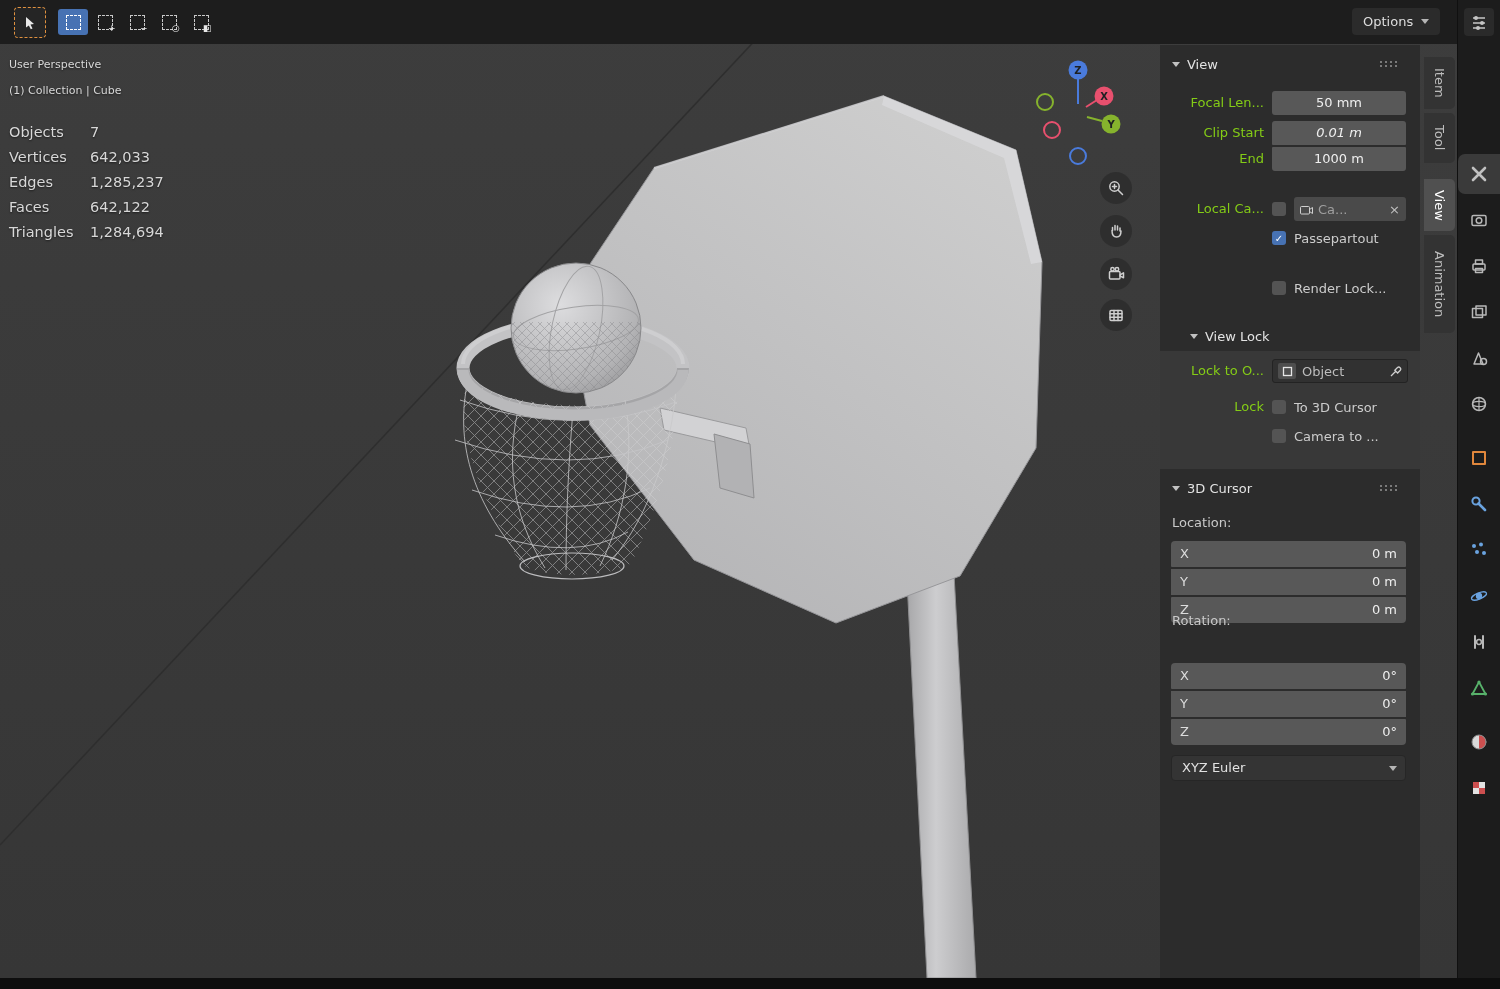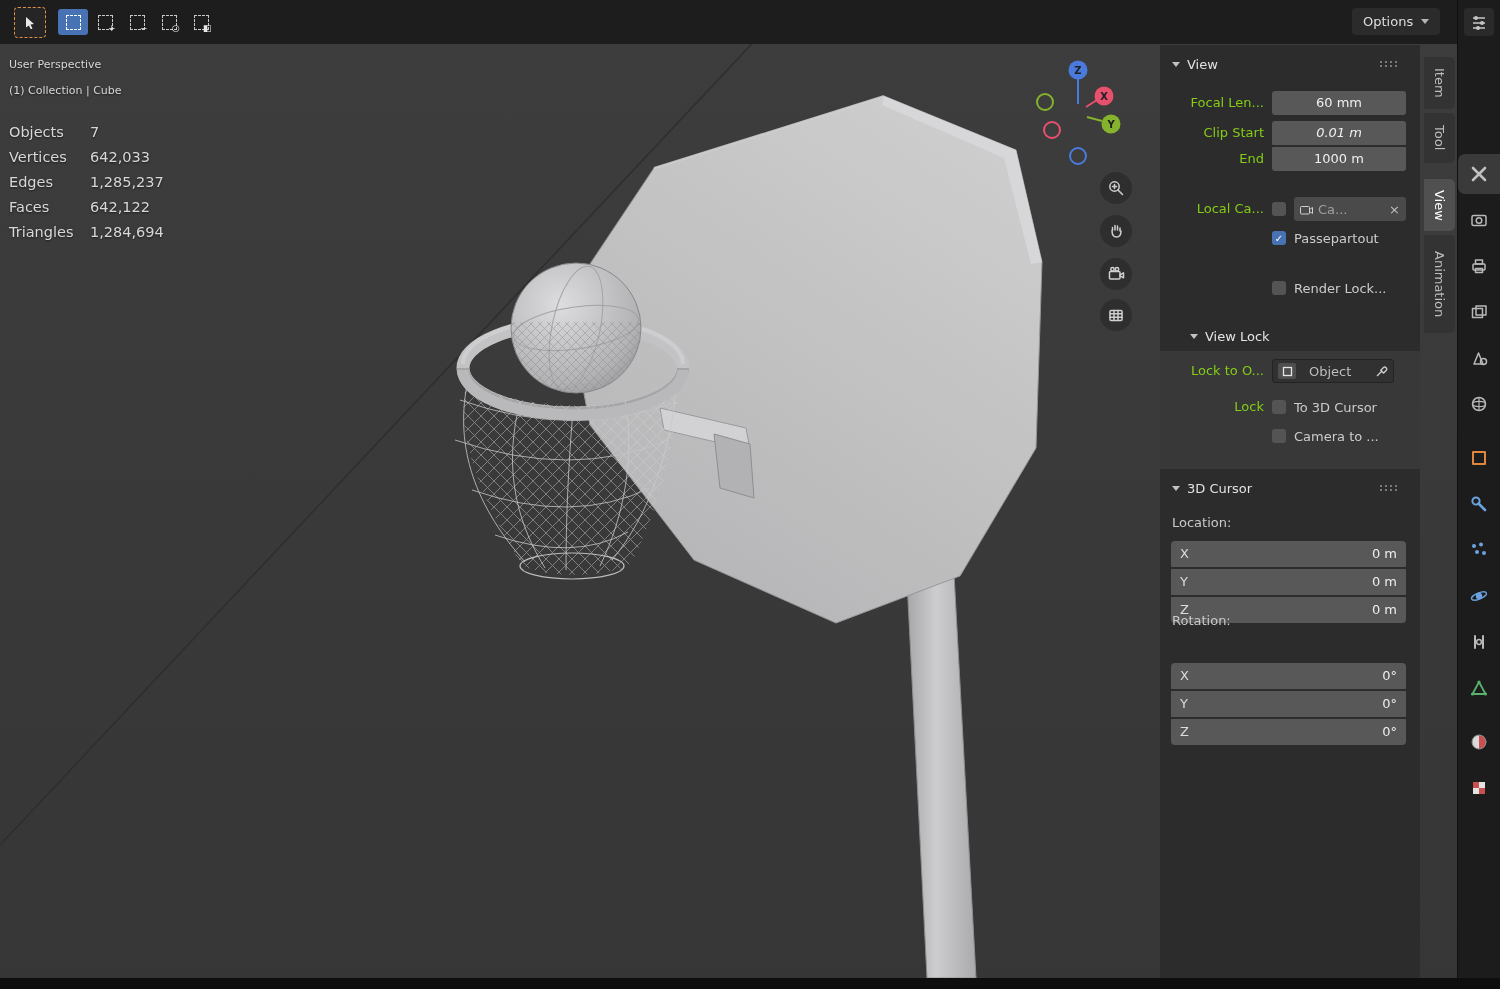--- a/index.html
+++ b/index.html
@@ -46,22 +46,22 @@
   .fld{position:absolute;left:112px;width:134px;height:24px;background:#585858;border-radius:3px;
        color:#efefef;line-height:24px;text-align:center;}
   .stack-top{border-radius:3px 3px 1px 1px;font-style:italic;}
   .stack-bot{border-radius:1px 1px 3px 3px;}
   .cb{position:absolute;width:14px;height:14px;border-radius:3px;background:#545454;
        display:flex;align-items:center;justify-content:center;font-size:10px;color:#fff;}
   .cb.checked{background:#4772b3;}
   .cblabel{position:absolute;color:#cccccc;line-height:20px;}
   .chipfld{position:absolute;height:24px;background:#4a4a4a;border-radius:3px;display:flex;align-items:center;
        padding:0 6px;gap:5px;color:#9f9f9f;}
-  .darkfld{position:absolute;left:112px;width:122px;height:24px;background:#313131;border:1px solid #232323;
-       box-sizing:border-box;border-radius:3px;display:flex;align-items:center;padding:0 5px;gap:13px;color:#bdbdbd;}
+  .darkfld{position:absolute;left:112px;width:136px;height:24px;background:#313131;border:1px solid #232323;
+       box-sizing:border-box;border-radius:3px;display:flex;align-items:center;padding:0 5px;gap:6px;color:#bdbdbd;}
   .chip{width:18px;height:16px;background:#4e4e4e;border-radius:2px;display:flex;align-items:center;justify-content:center;}
   .slider{position:absolute;left:11px;width:235px;height:26px;background:#585858;color:#eeeeee;line-height:26px;}
   .slider .ax{position:absolute;left:9px;color:#dcdcdc;}
   .slider .val{position:absolute;right:9px;}
   .dropdown{position:absolute;left:11px;width:235px;height:26px;background:#343434;border:1px solid #262626;
        box-sizing:border-box;border-radius:4px;color:#e2e2e2;line-height:24px;}
   .dropdown span{margin-left:10px;}
   .dropdown .caret{position:absolute;right:8px;top:10px;}
   .collrow{position:absolute;left:2px;width:256px;height:27px;background:#323232;border:1px solid #262626;
        box-sizing:border-box;border-radius:4px;display:flex;align-items:center;gap:8px;padding-left:10px;color:#dedede;}
@@ -272,21 +272,21 @@
             <circle cx="17" cy="2.5" r="1.1"></circle>
         <circle cx="2" cy="6.5" r="1.1"></circle>
             <circle cx="7" cy="6.5" r="1.1"></circle>
             <circle cx="12" cy="6.5" r="1.1"></circle>
             <circle cx="17" cy="6.5" r="1.1"></circle>
           </g>
       </svg>
     </div>
 
     <div class="abs rlabel" style="top:46px">Focal Len...</div>
-    <div class="fld" style="top:46px">60 mm</div>
+    <div class="fld" style="top:46px">50 mm</div>
 
     <div class="abs rlabel" style="top:76px">Clip Start</div>
     <div class="fld stack-top" style="top:76px">0.01 m</div>
 
     <div class="abs rlabel" style="top:102px">End</div>
     <div class="fld stack-bot" style="top:102px">1000 m</div>
 
     <div class="abs rlabel" style="top:152px">Local Ca...</div>
     <div class="cb" style="left:112px;top:157px"></div>
     <div class="chipfld" style="left:134px;top:152px;width:100px">
@@ -369,20 +369,24 @@
     </div>
     <div class="slider" style="top:646px">
       <span class="ax">Y</span>
       <span class="val">0°</span>
     </div>
     <div class="slider" style="top:674px;border-radius:1px 1px 4px 4px">
       <span class="ax">Z</span>
       <span class="val">0°</span>
     </div>
 
+    <div class="dropdown" style="top:710px">
+      <span>XYZ Euler</span>
+      <span class="caret"></span>
+    </div>
 
   </div>
 
   <div class="vtab" style="top:57px;height:52px">
       <span>Item</span>
     </div>
   <div class="vtab" style="top:113px;height:50px">
       <span>Tool</span>
     </div>
   <div class="vtab active" style="top:179px;height:52px">

